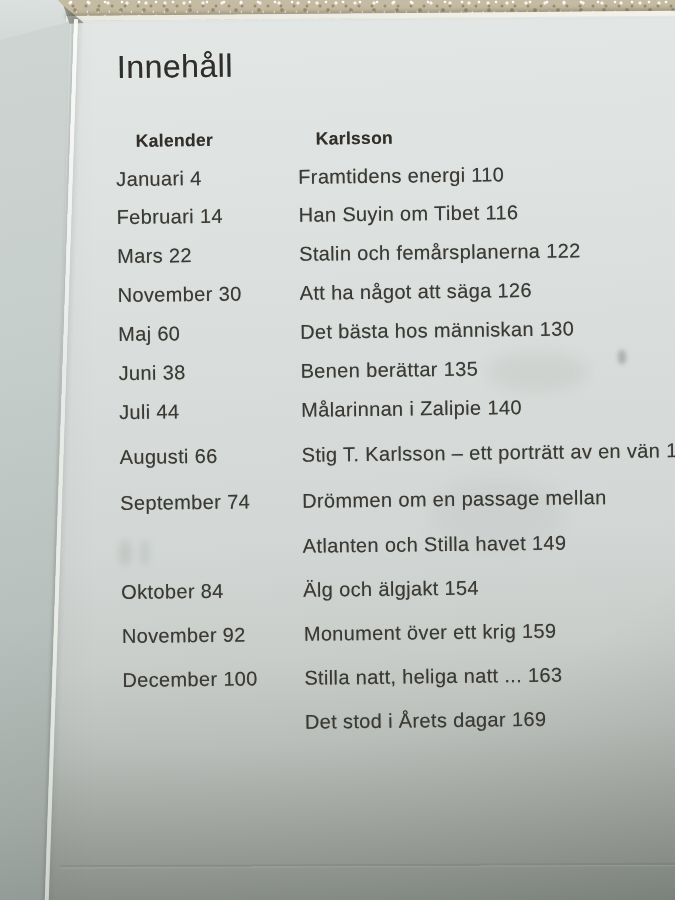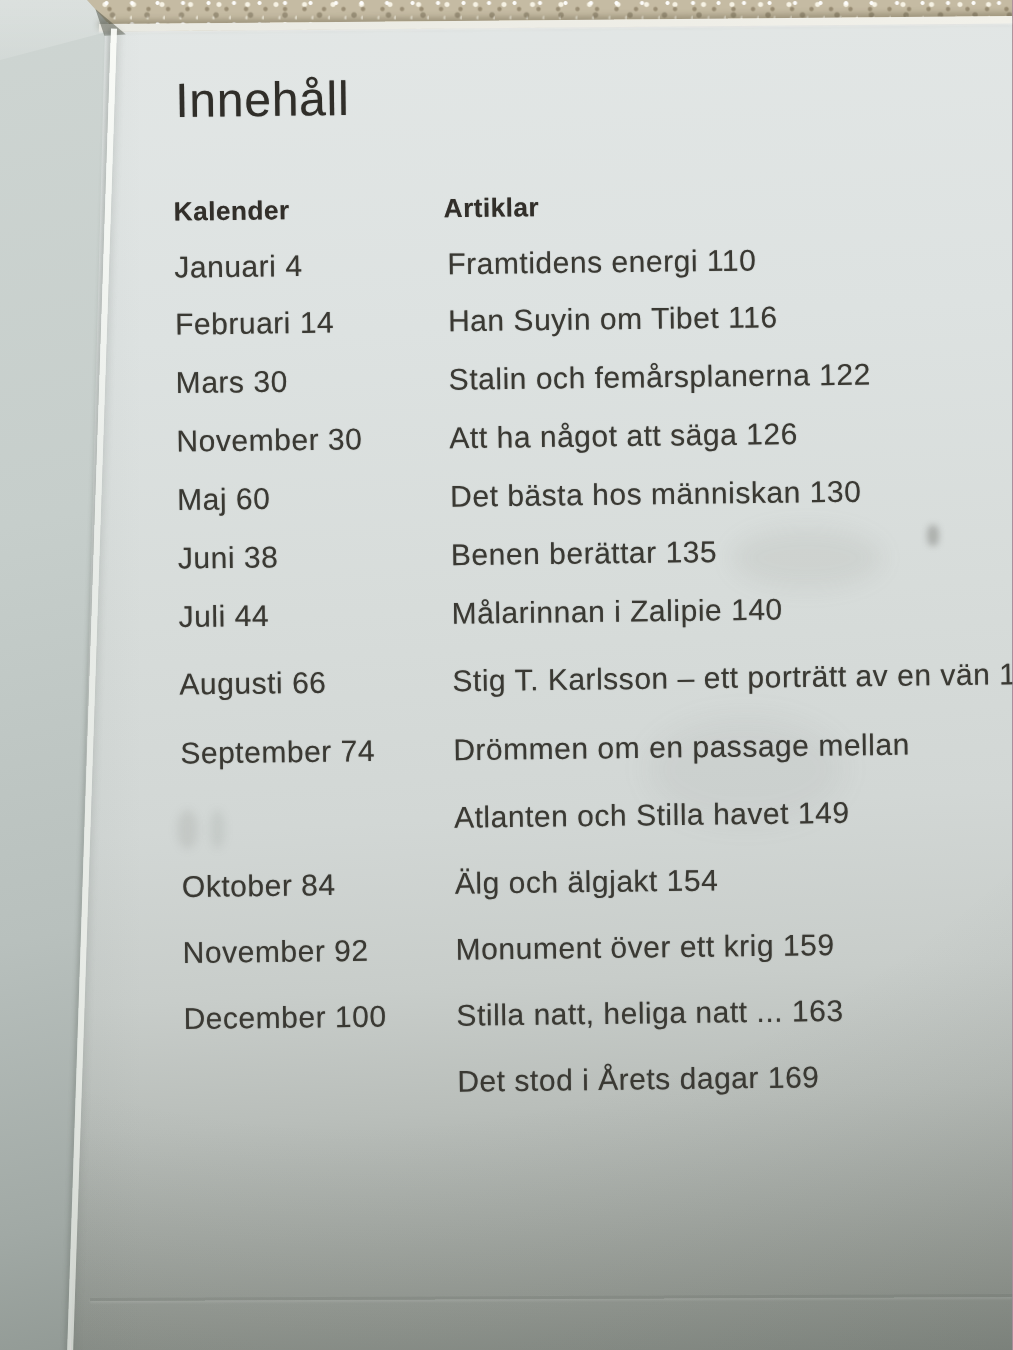--- a/index.html
+++ b/index.html
@@ -87,20 +87,21 @@
     position:absolute;left:118px;top:49px;
     font-size:32px;line-height:36px;letter-spacing:.5px;
     color:#302e29;
     text-shadow:0 0 .6px rgba(48,46,41,.55);
   }
   .col-hdr{
     position:absolute;top:131px;
     font-size:17.5px;font-weight:bold;letter-spacing:.3px;
     color:#322f2a;
     text-shadow:0 0 .5px rgba(50,47,42,.5);
+    margin-left:20px;
   }
   .hdr-kalender{left:116px;}
   .hdr-artiklar{left:296px;}
   .toc-row{position:absolute;left:0;width:675px;height:26px;}
   .cell{
     position:absolute;top:0;
     font-size:20px;line-height:24px;letter-spacing:.35px;
     white-space:nowrap;
     color:#3a3933;
     text-shadow:0 0 .7px rgba(58,57,51,.5);
@@ -128,34 +129,34 @@
 
   <div class="smudge sm1"></div>
   <div class="smudge sm2"></div>
   <div class="smudge sm3"></div>
   <div class="smudge sm4"></div>
   <div class="smudge sm5"></div>
 
   <div class="content">
     <div class="title">Innehåll</div>
     <div class="col-hdr hdr-kalender">Kalender</div>
-    <div class="col-hdr hdr-artiklar">Artiklar</div>
+    <div class="col-hdr hdr-artiklar">Karlsson</div>
     <div id="toc-rows">
   <div class="toc-row" style="top: 167px;">
     <span class="cell cell-month">Januari 4</span>
     <span class="cell cell-article">Framtidens energi 110</span>
   </div>
 
   <div class="toc-row" style="top: 205px;">
     <span class="cell cell-month">Februari 14</span>
     <span class="cell cell-article">Han Suyin om Tibet 116</span>
   </div>
 
   <div class="toc-row" style="top: 244px;">
-    <span class="cell cell-month">Mars 30</span>
+    <span class="cell cell-month">Mars 22</span>
     <span class="cell cell-article">Stalin och femårsplanerna 122</span>
   </div>
 
   <div class="toc-row" style="top: 283px;">
     <span class="cell cell-month">November 30</span>
     <span class="cell cell-article">Att ha något att säga 126</span>
   </div>
 
   <div class="toc-row" style="top: 322px;">
     <span class="cell cell-month">Maj 60</span>

